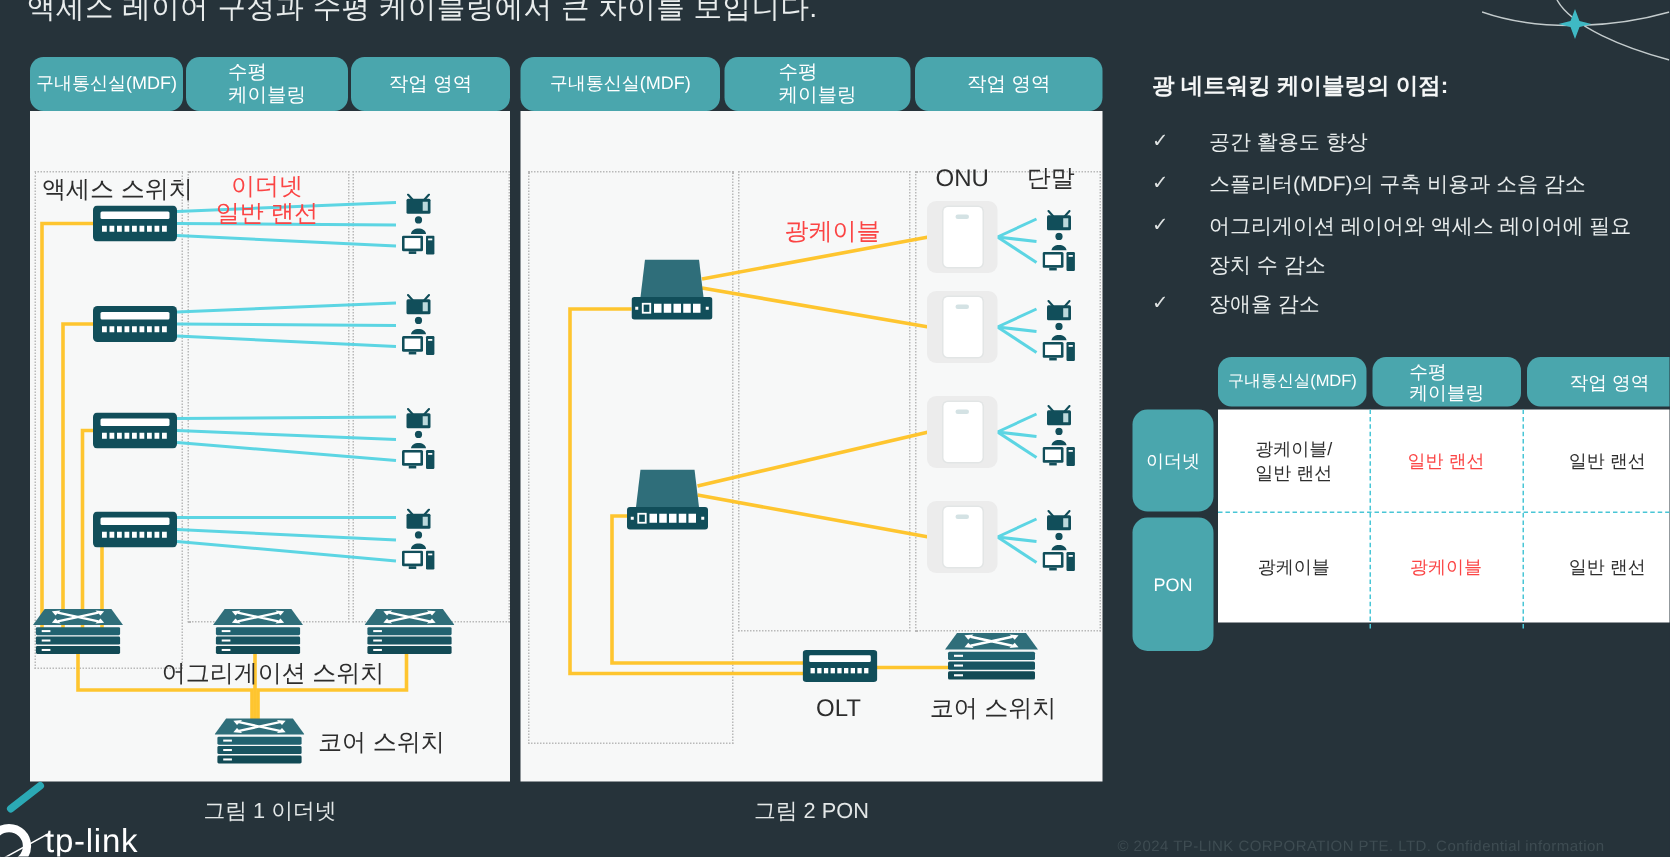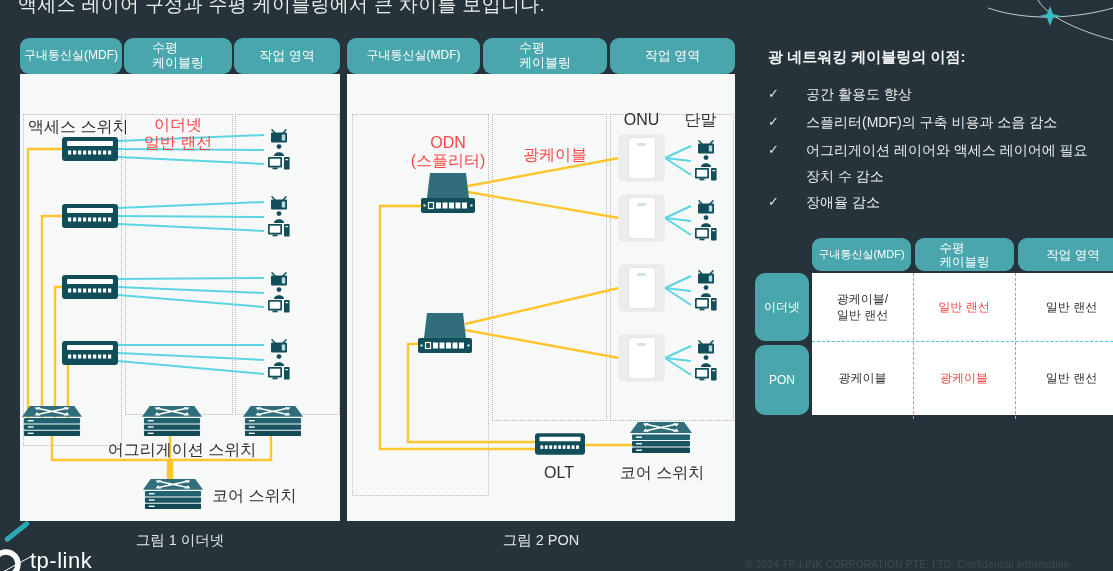--- a/index.html
+++ b/index.html
@@ -282,22 +282,20 @@
         <path class="st-c" d="M318 144 L344 147"></path>
         <path class="st-c" d="M318 144 L344 161"></path>
       <path class="st-c" d="M318 214 L344 202"></path>
         <path class="st-c" d="M318 214 L344 217"></path>
         <path class="st-c" d="M318 214 L344 231"></path>
       <path class="st-c" d="M318 284 L344 272"></path>
         <path class="st-c" d="M318 284 L344 287"></path>
         <path class="st-c" d="M318 284 L344 301"></path>
     </svg>
 
-    <div class="lab red pre" style="left:41px;top:60px;width:120px">ODN
-(스플리터)</div>
     <div class="lab red" style="left:148px;top:72px;width:120px">광케이블</div>
     <div class="lab center" style="left:271px;top:37px;width:47px">ONU</div>
     <div class="lab center" style="left:330px;top:37px;width:47px">단말</div>
 
     <svg class="dev" style="left:74px;top:99px" width="54" height="41">
         <use href="#sym-splitter"></use>
       </svg>
     <svg class="dev" style="left:71px;top:239px" width="54" height="41">
         <use href="#sym-splitter"></use>
       </svg>
@@ -401,21 +399,21 @@
   </div>
 </div>
 
 <div class="tbl">
   <div class="tab small" style="left:57px;top:0;width:99px">구내통신실(MDF)</div>
   <div class="tab" style="left:160px;top:0;width:99px">수평
 케이블링</div>
   <div class="tab" style="left:263px;top:0;width:110px">작업 영역</div>
 
   <div class="rowlab" style="top:35px;height:68px">이더넷</div>
-  <div class="rowlab" style="top:107px;height:70px">PON</div>
+  <div class="rowlab" style="top:107px;height:89px">PON</div>
 
   <div class="cells">
     <div class="vsep" style="left:101px"></div>
     <div class="vsep" style="left:203px"></div>
     <div class="hsep" style="top:68px"></div>
     <div class="cell" style="left:0;top:0;width:101px;height:68px">광케이블/
 일반 랜선</div>
     <div class="cell red" style="left:101px;top:0;width:102px;height:68px">일반 랜선</div>
     <div class="cell" style="left:203px;top:0;width:113px;height:68px">일반 랜선</div>
     <div class="cell" style="left:0;top:68px;width:101px;height:74px">광케이블</div>

